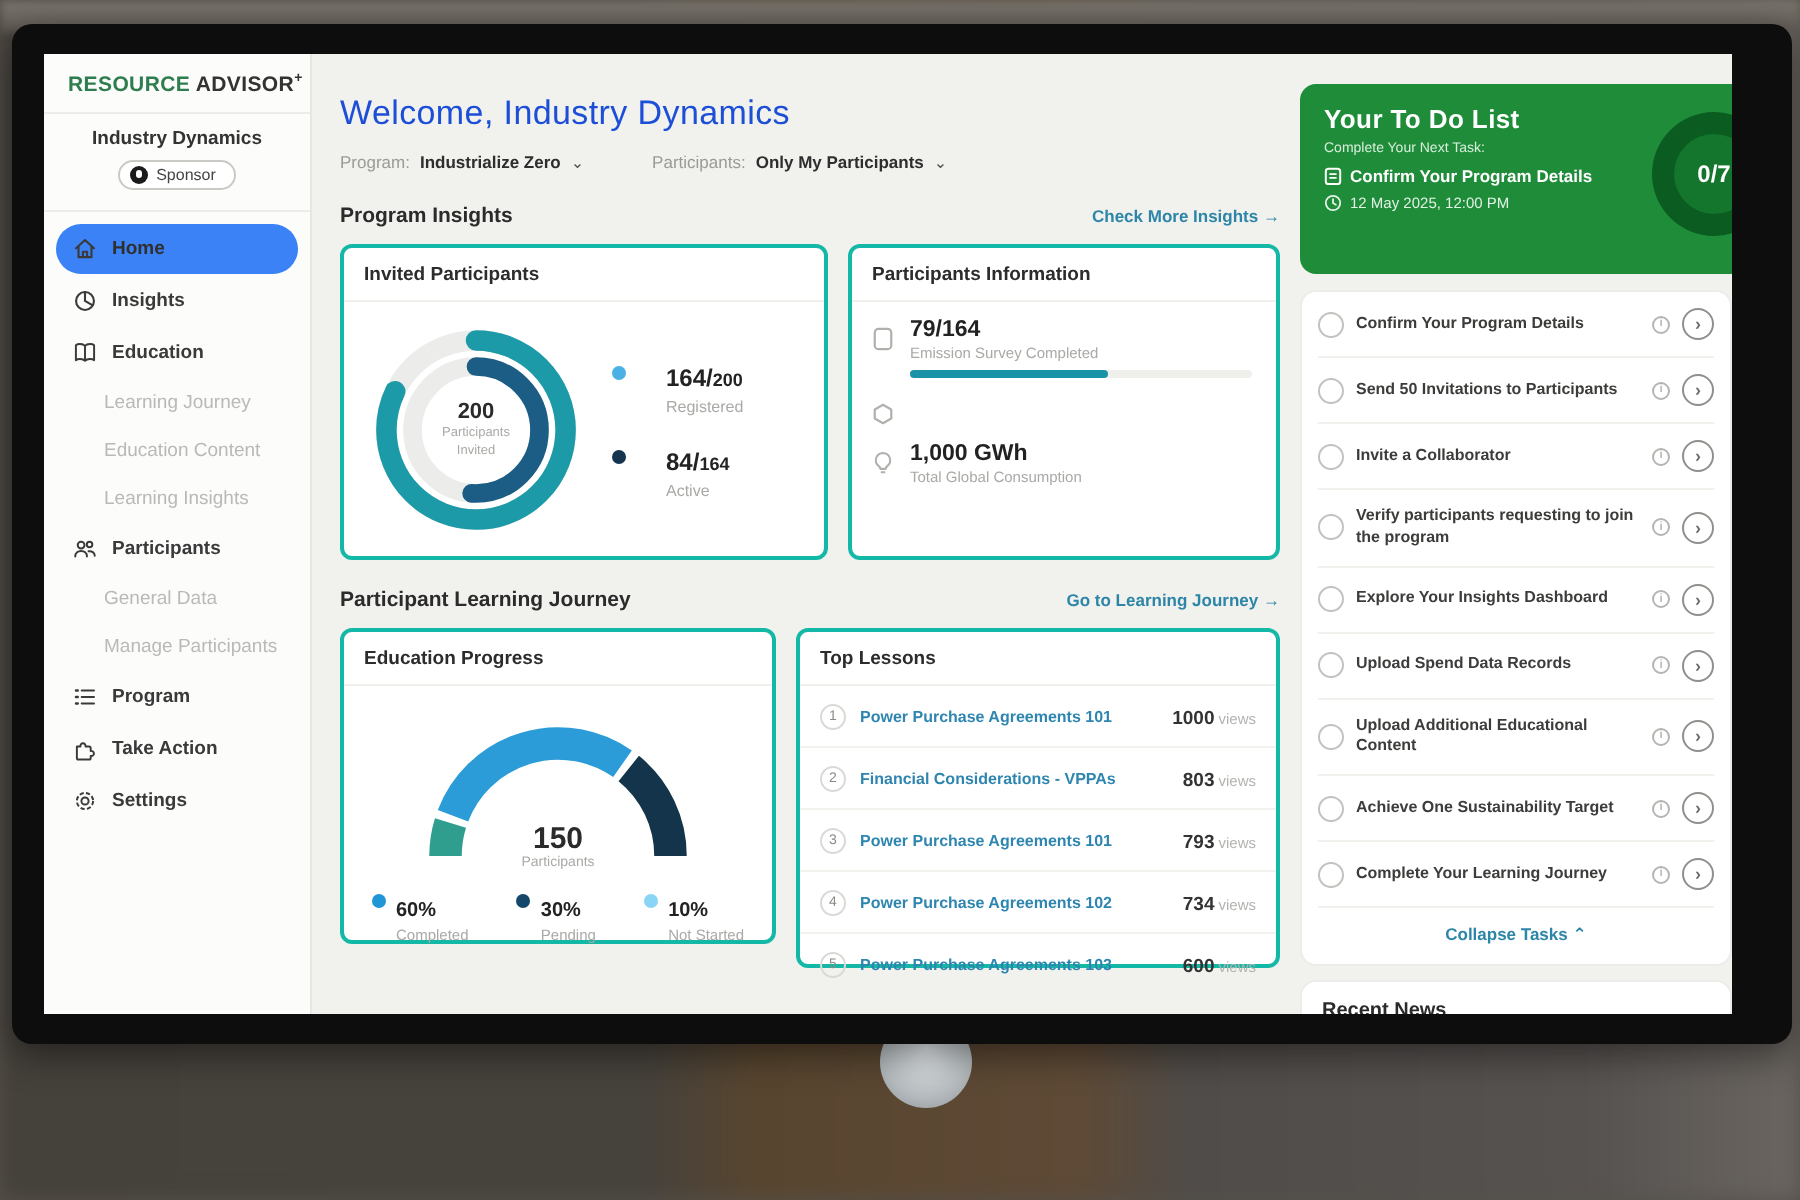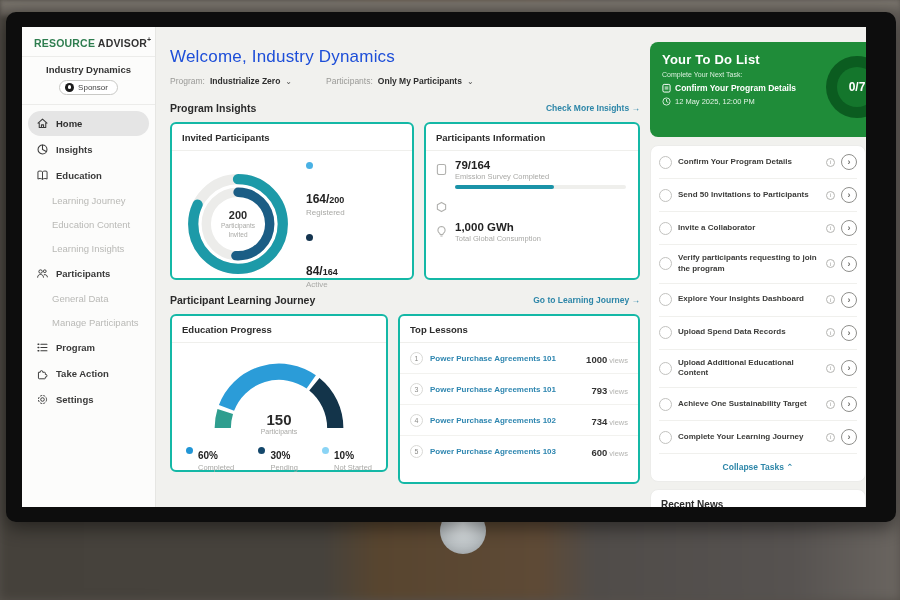--- a/index.html
+++ b/index.html
@@ -25,21 +25,21 @@
   .sidebar { position:absolute; left:0; top:0; bottom:0; width:134px; background:#fcfcfb; border-right:1px solid #e6e6e3; }
   .logo { padding:9px 0 7px 12px; font-size:10.5px; font-weight:800; letter-spacing:.2px; border-bottom:1px solid #ececea; }
   .logo .g { color:#2e7d4f; } .logo .d { color:#333; } .logo sup { font-size:7px; }
   .org-block { text-align:center; padding:7px 0 8px; border-bottom:1px solid #ececea; }
   .org-name { font-size:9.5px; font-weight:700; color:#333; }
   .badge { display:inline-flex; align-items:center; gap:4px; margin-top:5px; border:1px solid #c9c9c6; border-radius:9px; padding:2px 9px 2px 5px; font-size:8px; color:#444; background:#fff; }
   .badge .dot { width:9px; height:9px; border-radius:50%; background:#1b1b1b; position:relative; }
   .badge .dot::after { content:""; position:absolute; left:3px; top:2px; width:3px; height:4px; border-radius:2px; background:#fff; }
   .nav { padding:6px 6px; }
   .nav-item { display:flex; align-items:center; gap:7px; padding:6px 8px; border-radius:14px; font-size:9.5px; font-weight:700; color:#3a3a3a; margin-bottom:1px; cursor:default; }
-  .nav-item.active { background:#e5e5e5; color:#2f2f2f; }
+  .nav-item.active { background:#3b82f6; color:#2f2f2f; }
   .nav-item.sub { padding-left:24px; color:#b9b9b6; font-weight:400; }
   .nav-item svg { flex:0 0 auto; }
 
   
   .main { position:absolute; left:134px; top:0; bottom:0; width:494px; padding:20px 0 0 14px; }
   .welcome { font-size:17px; font-weight:400; color:#1d4ed8; letter-spacing:.2px; }
   .filters { display:flex; gap:34px; margin-top:9px; font-size:8.5px; color:#9a9a97; align-items:flex-end; }
   .filter { display:flex; gap:5px; align-items:center; }
   .filter b { color:#2e2e2e; font-size:8.5px; }
   .chev { font-size:8px; color:#555; }
@@ -51,21 +51,21 @@
   .card-title { font-size:9.5px; font-weight:800; color:#2c2c2c; padding:8px 10px 7px; border-bottom:1px solid #efefec; }
 
   
   .card-invited { width:244px; height:158px; }
   .donut-wrap { display:flex; align-items:center; gap:12px; padding:8px 6px 0 10px; }
   .donut-box { position:relative; width:112px; height:112px; }
   .donut-center { position:absolute; inset:0; display:flex; flex-direction:column; align-items:center; justify-content:center; text-align:center; }
   .donut-center .v { font-size:11px; font-weight:800; color:#2b2b2b; }
   .donut-center .l { font-size:6.5px; color:#a9a9a6; width:52px; line-height:1.25; margin-top:1px; }
   .legend-col { display:flex; flex-direction:column; gap:14px; }
-  .leg { display:flex; gap:20px;flex-direction:column; }
+  .leg { display:flex; gap:20px; }
   .leg .dot { width:7px; height:7px; border-radius:50%; margin-top:3px; }
   .leg .val { font-size:12px; font-weight:800; color:#222; }
   .leg .val small { font-size:9px; font-weight:700; }
   .leg .lab { font-size:8px; color:#a9a9a6; margin-top:1px; }
 
   
   .card-info { width:216px; height:158px; }
   .stat { display:flex; gap:8px; padding:8px 12px 0 10px; }
   .stat svg { margin-top:4px; flex:0 0 auto; }
   .stat-body { flex:1; }
@@ -336,20 +336,25 @@
       </div>
 
       <div class="card card-lessons">
         <div class="card-title">Top Lessons</div>
         <div class="lesson">
           <span class="rank">1</span>
           <span class="t">Power Purchase Agreements 101</span>
           <span><span class="views">1000</span><span class="vs">views</span></span>
         </div>
         <div class="lesson">
+          <span class="rank">2</span>
+          <span class="t">Financial Considerations - VPPAs</span>
+          <span><span class="views">803</span><span class="vs">views</span></span>
+        </div>
+        <div class="lesson">
           <span class="rank">3</span>
           <span class="t">Power Purchase Agreements 101</span>
           <span><span class="views">793</span><span class="vs">views</span></span>
         </div>
         <div class="lesson">
           <span class="rank">4</span>
           <span class="t">Power Purchase Agreements 102</span>
           <span><span class="views">734</span><span class="vs">views</span></span>
         </div>
         <div class="lesson">

